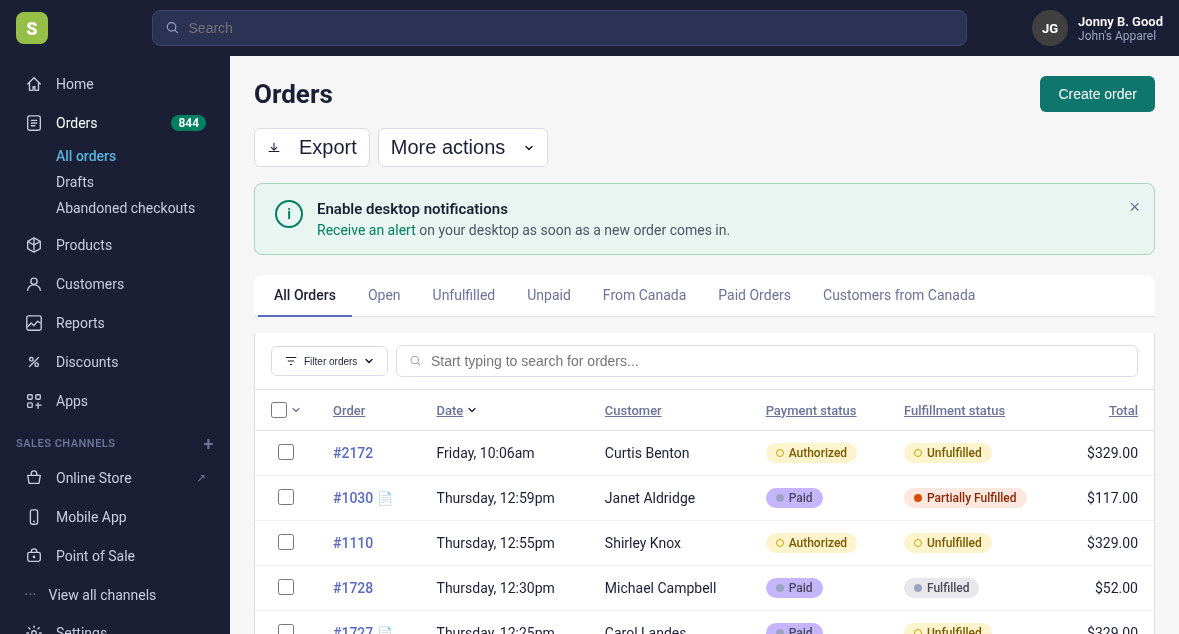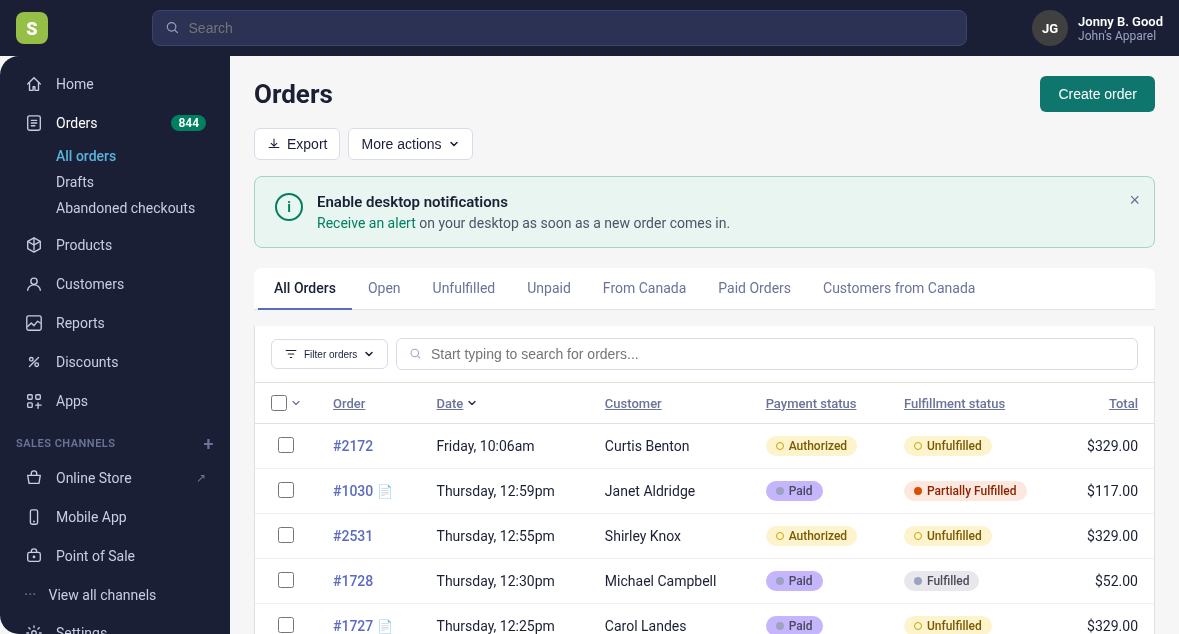--- a/index.html
+++ b/index.html
@@ -79,21 +79,20 @@
     }
     .user-info { display: flex; flex-direction: column; }
     .user-name { font-weight: 600; font-size: 13px; }
     .user-store { font-size: 12px; color: #9ba3c2; }
 
     
     .main-layout {
       display: flex;
       flex: 1;
       overflow: hidden;
-      border-radius: 19px;
     }
 
     
     .sidebar {
       width: 230px;
       background: #1a1f36;
       flex-shrink: 0;
       overflow-y: auto;
       padding: 8px 0;
     }
@@ -189,27 +188,27 @@
 
     .toolbar {
       display: flex;
       align-items: center;
       gap: 8px;
       margin-bottom: 16px;
     }
     .toolbar-btn {
       display: flex;
       align-items: center;
-      gap: 6px;
+      gap: 18px;
       padding: 7px 12px;
       background: white;
       border: 1px solid #d9dbe9;
       border-radius: 6px;
       cursor: pointer;
-      font-size: 14px;
+      font-size: 20px;
       color: #1a1f36;
     }
 
     .notification-banner {
       background: #e8f5f0;
       border: 1px solid #a6d4bf;
       border-radius: 8px;
       padding: 16px 20px;
       display: flex;
       align-items: flex-start;
@@ -657,21 +656,21 @@
         Partially Fulfilled
       </span>
     </td>
     <td style="text-align:right;">$117.00</td>
   </tr>
               <tr>
     <td class="check-cell">
       <input type="checkbox" style="">
     </td>
     <td>
-      <a class="order-link" href="#">#2531</a>
+      <a class="order-link" href="#">#1110</a>
     </td>
     <td>Thursday, 12:55pm</td>
     <td>Shirley Knox</td>
     <td>
       <span class="badge badge-authorized">
         <span class="badge-dot"></span>
         Authorized
       </span>
     </td>
     <td>

